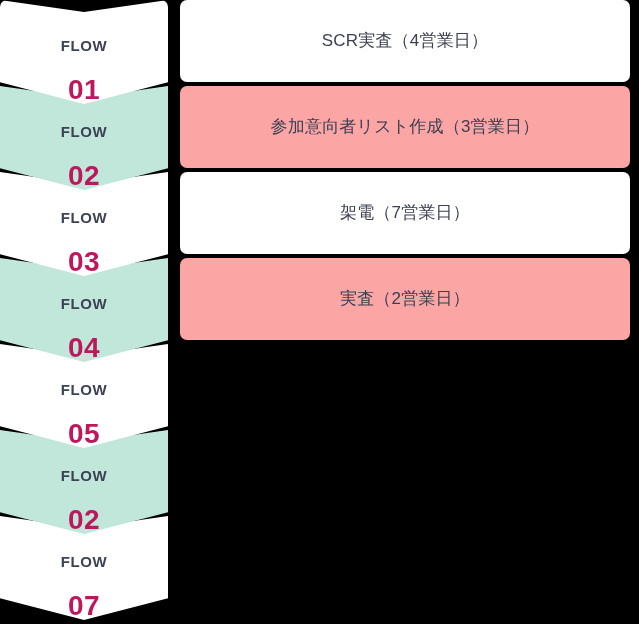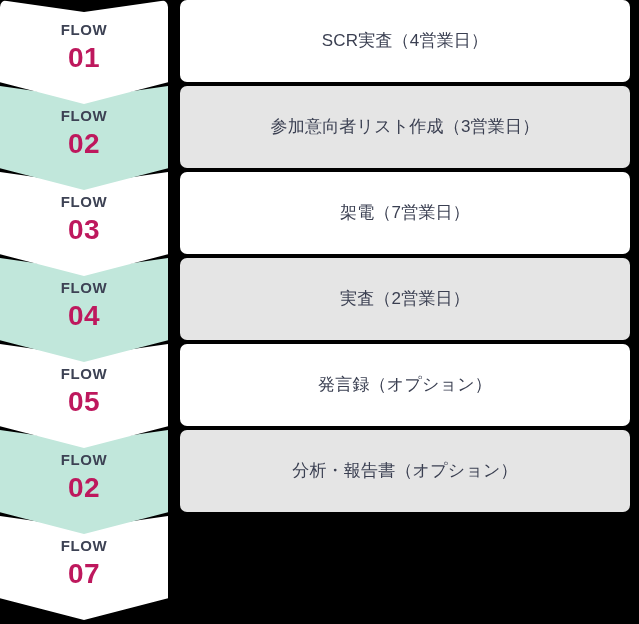--- a/index.html
+++ b/index.html
@@ -61,21 +61,21 @@
   }
   .chevron.tone-light { background: #ffffff; }
   .chevron.tone-mint  { background: #c1e7db; }
 
   .flow-label {
     font-size: 15px;
     font-weight: 600;
     letter-spacing: 0.6px;
     color: #3d4254;
     line-height: 1;
-    margin: 0;
+    margin: 16px;
     text-align: center;
   }
   .flow-number {
     font-size: 28px;
     font-weight: 800;
     letter-spacing: 0.5px;
     color: #be185d;
     line-height: 1;
     margin: 7px 0 0 0;
     text-align: center;
@@ -89,21 +89,21 @@
     width: 450px;
     height: 82px;
     border-radius: 7px;
     display: flex;
     align-items: center;
     justify-content: center;
     box-sizing: border-box;
     padding: 4px 14px;
   }
   .step-bar.tone-light { background: #ffffff; }
-  .step-bar.tone-mint  { background: #e5e5e5; }
+  .step-bar.tone-mint  { background: #fca5a5; }
 
   .step-text {
     font-size: 17px;
     font-weight: 400;
     color: #3a3f51;
     line-height: 1.45;
     text-align: center;
     letter-spacing: 0.2px;
   }
 </style>
@@ -155,33 +155,27 @@
         <span class="step-text">実査（2営業日）</span>
       </div>
     </div>
     <div class="flow-row" style="top: 344px;">
       <div class="chevron-wrap" style="z-index: 3;">
         <div class="chevron tone-light">
           <div class="flow-label">FLOW</div>
           <div class="flow-number">05</div>
         </div>
       </div>
-      <div class="step-bar tone-light">
-        <span class="step-text">発言録（オプション）</span>
-      </div>
     </div>
     <div class="flow-row" style="top: 430px;">
       <div class="chevron-wrap" style="z-index: 2;">
         <div class="chevron tone-mint">
           <div class="flow-label">FLOW</div>
           <div class="flow-number">02</div>
         </div>
-      </div>
-      <div class="step-bar tone-mint">
-        <span class="step-text">分析・報告書（オプション）</span>
       </div>
     </div>
     <div class="flow-row" style="top: 516px;">
       <div class="chevron-wrap" style="z-index: 1;">
         <div class="chevron tone-light">
           <div class="flow-label">FLOW</div>
           <div class="flow-number">07</div>
         </div>
       </div>
     </div>

